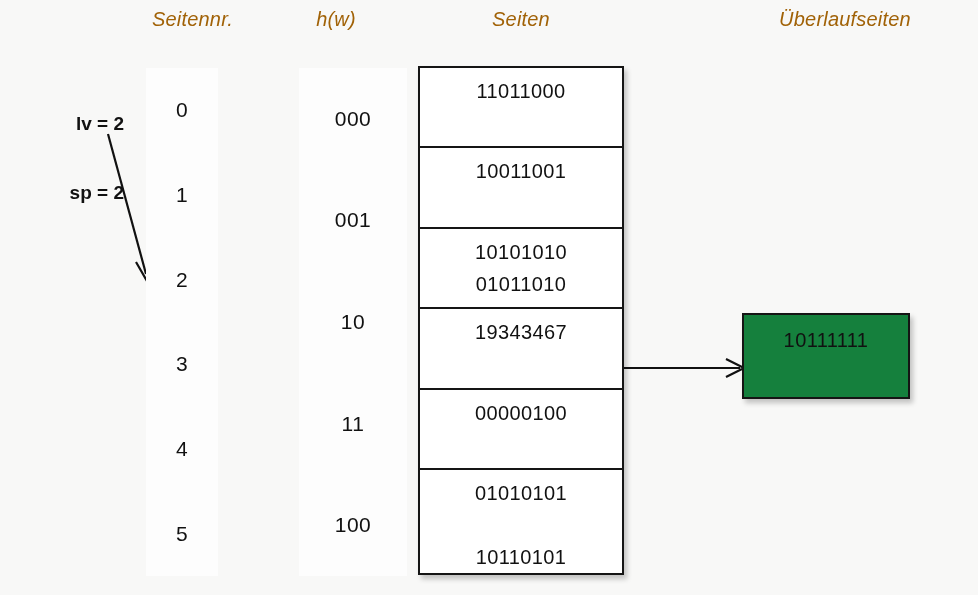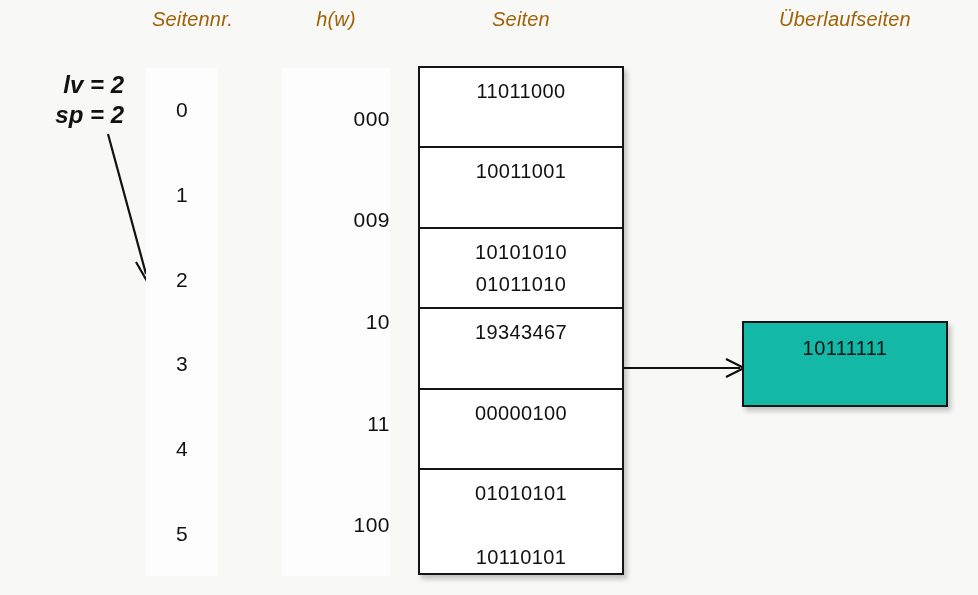--- a/index.html
+++ b/index.html
@@ -36,26 +36,26 @@
 
   
   .param-block {
     position: absolute;
     left: 14px;
     top: 70px;
     width: 110px;
     text-align: right;
   }
   .param-line {
-    font-style: italic;
     font-weight: bold;
-    font-size: 24px;
+    font-size: 19px;
     color: #111111;
     line-height: 30px;
     white-space: nowrap;
+    margin-top: 39px;
   }
 
   
   #pointer-arrow {
     position: absolute;
     left: 96px;
     top: 126px;
     width: 70px;
     height: 170px;
     overflow: visible;
@@ -64,21 +64,21 @@
   
   .strip {
     position: absolute;
     top: 68px;
     height: 508px;
     background: #fdfdfd;
     display: flex;
     flex-direction: column;
   }
   #strip-seitennr { left: 146px; width: 72px; }
-  #strip-hw       { left: 282px; width: 108px; align-items: flex-end; }
+  #strip-hw       { left: 299px; width: 108px; }
   .strip-cell {
     flex: 1 1 0;
     display: flex;
     align-items: center;
     justify-content: center;
     font-size: 21px;
     color: #111111;
     letter-spacing: 0.5px;
   }
 
@@ -111,24 +111,24 @@
     color: #111111;
     letter-spacing: 0.4px;
     line-height: 32px;
     white-space: nowrap;
   }
 
   
   #overflow-box {
     position: absolute;
     left: 742px;
-    top: 321px;
-    width: 206px;
+    top: 313px;
+    width: 168px;
     height: 86px;
-    background: #14b8a6;
+    background: #15803d;
     border: 2px solid #151515;
     box-sizing: border-box;
     box-shadow: 3px 4px 5px rgba(0,0,0,0.22);
     padding-top: 9px;
     display: flex;
     flex-direction: column;
     align-items: center;
   }
 
   
@@ -165,21 +165,21 @@
     <div class="strip-cell">0</div>
     <div class="strip-cell">1</div>
     <div class="strip-cell">2</div>
     <div class="strip-cell">3</div>
     <div class="strip-cell">4</div>
     <div class="strip-cell">5</div>
   </div>
 
   <div class="strip" id="strip-hw">
     <div class="strip-cell">000</div>
-    <div class="strip-cell">009</div>
+    <div class="strip-cell">001</div>
     <div class="strip-cell">10</div>
     <div class="strip-cell">11</div>
     <div class="strip-cell">100</div>
   </div>
 
   <div id="pages-box">
     <div class="page-cell">
       <div class="page-line">11011000</div>
     </div>
     <div class="page-cell">

